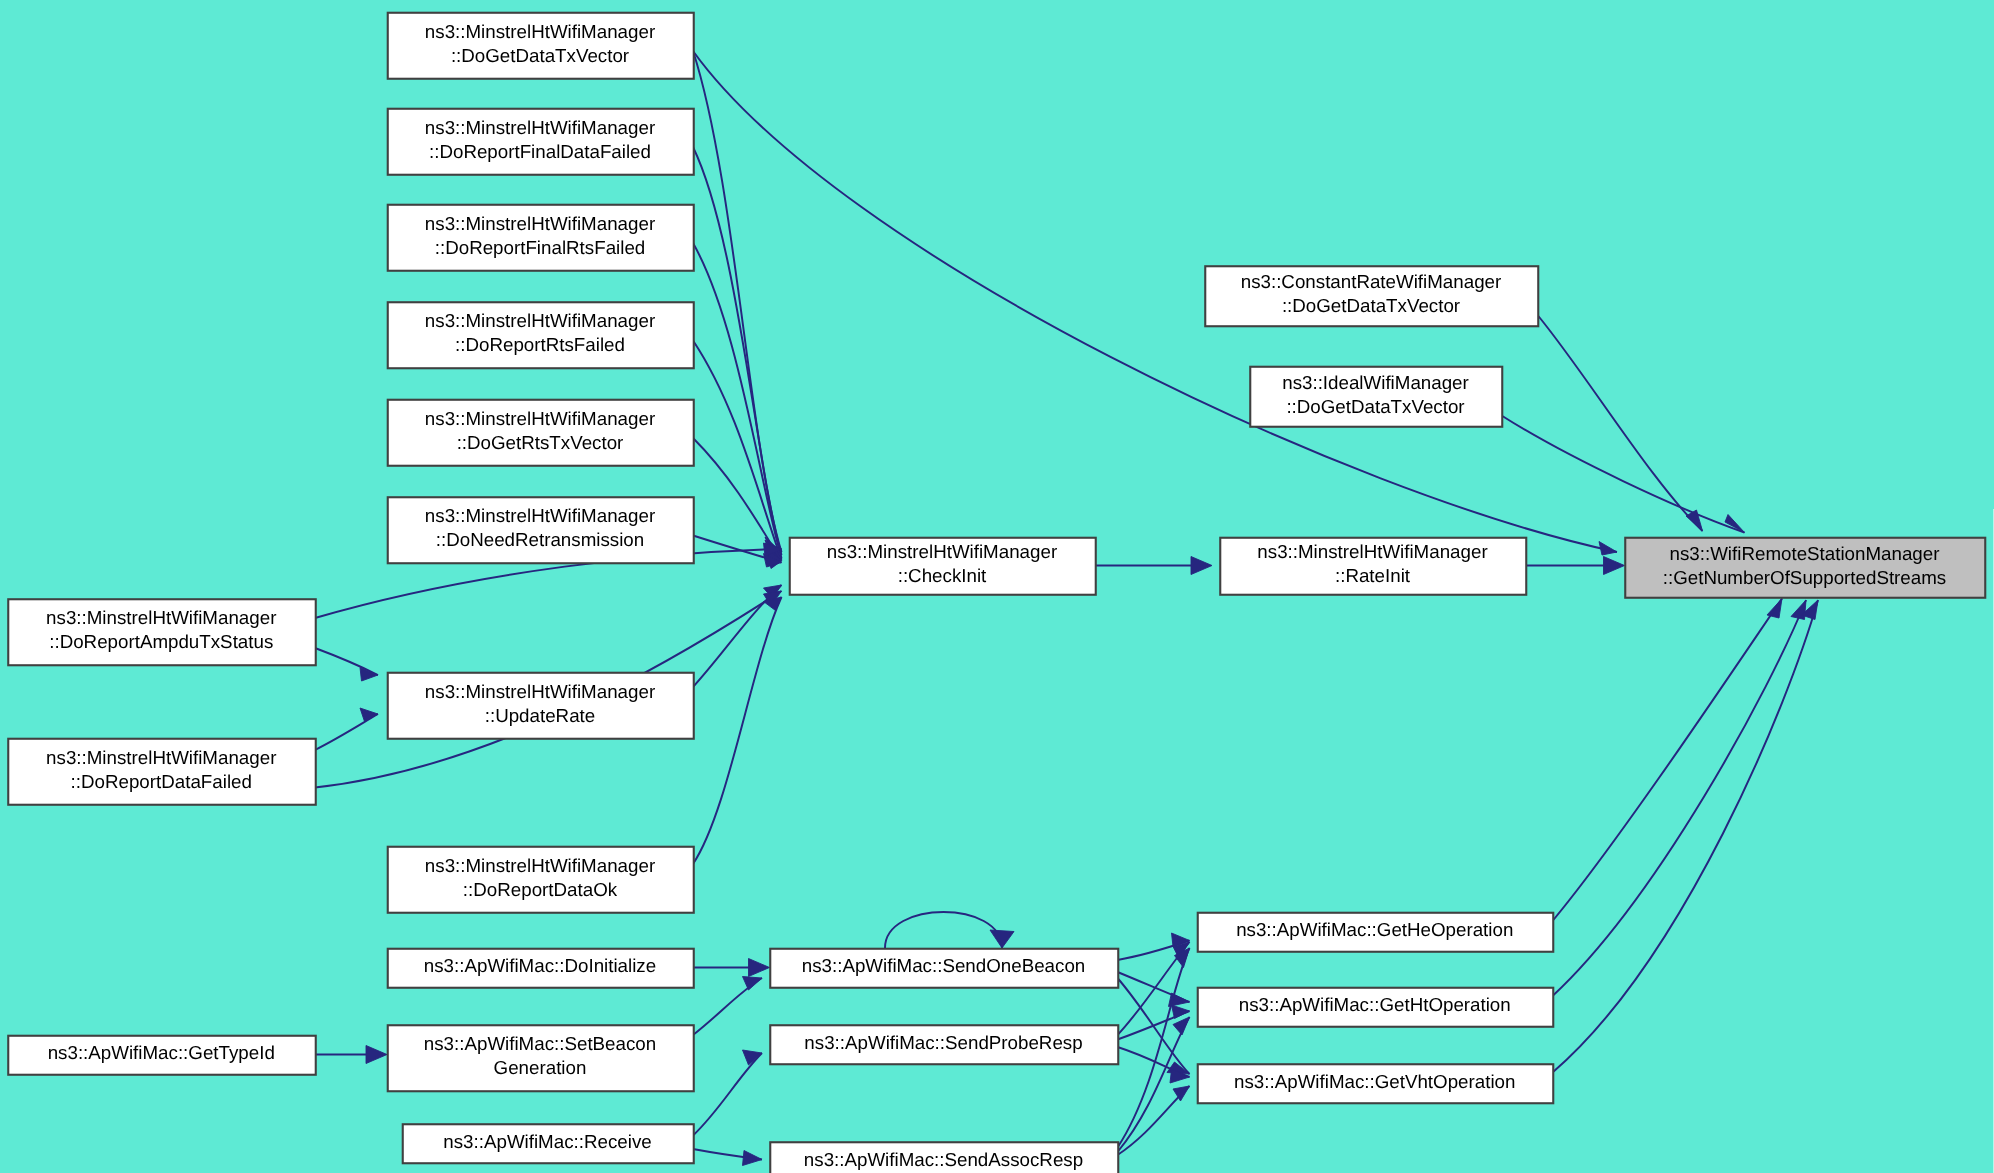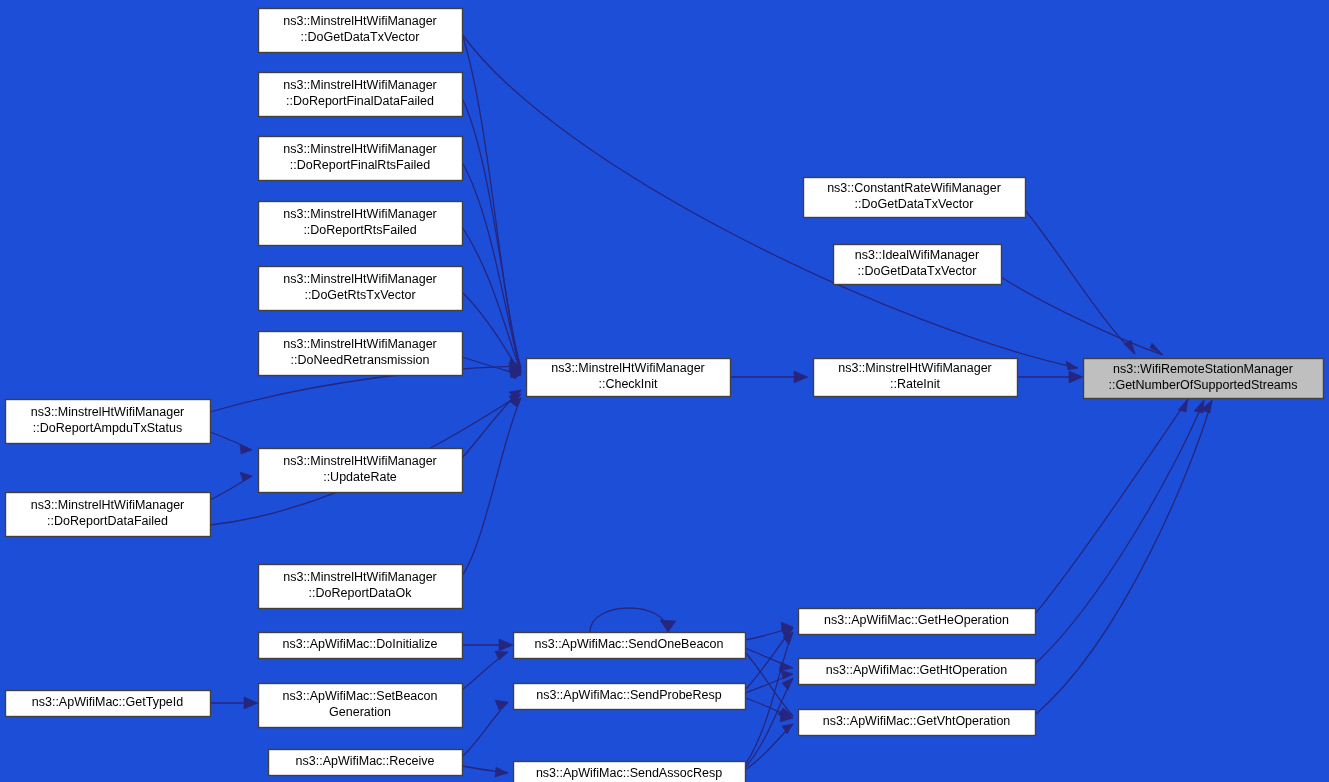--- a/index.html
+++ b/index.html
@@ -8,21 +8,21 @@
     background: #ffffff;
   }
   body {
     font-family: "Liberation Sans", "DejaVu Sans", sans-serif;
   }
   #graph-root {
     position: relative;
     width: 1329px;
     height: 782px;
     overflow: hidden;
-    background: #1d4ed8;
+    background: #5eead4;
   }
   svg#callgraph {
     display: block;
     width: 1329px;
     height: 782px;
   }
   .node-box {
     fill: #ffffff;
     stroke: #404040;
     stroke-width: 1.4;

